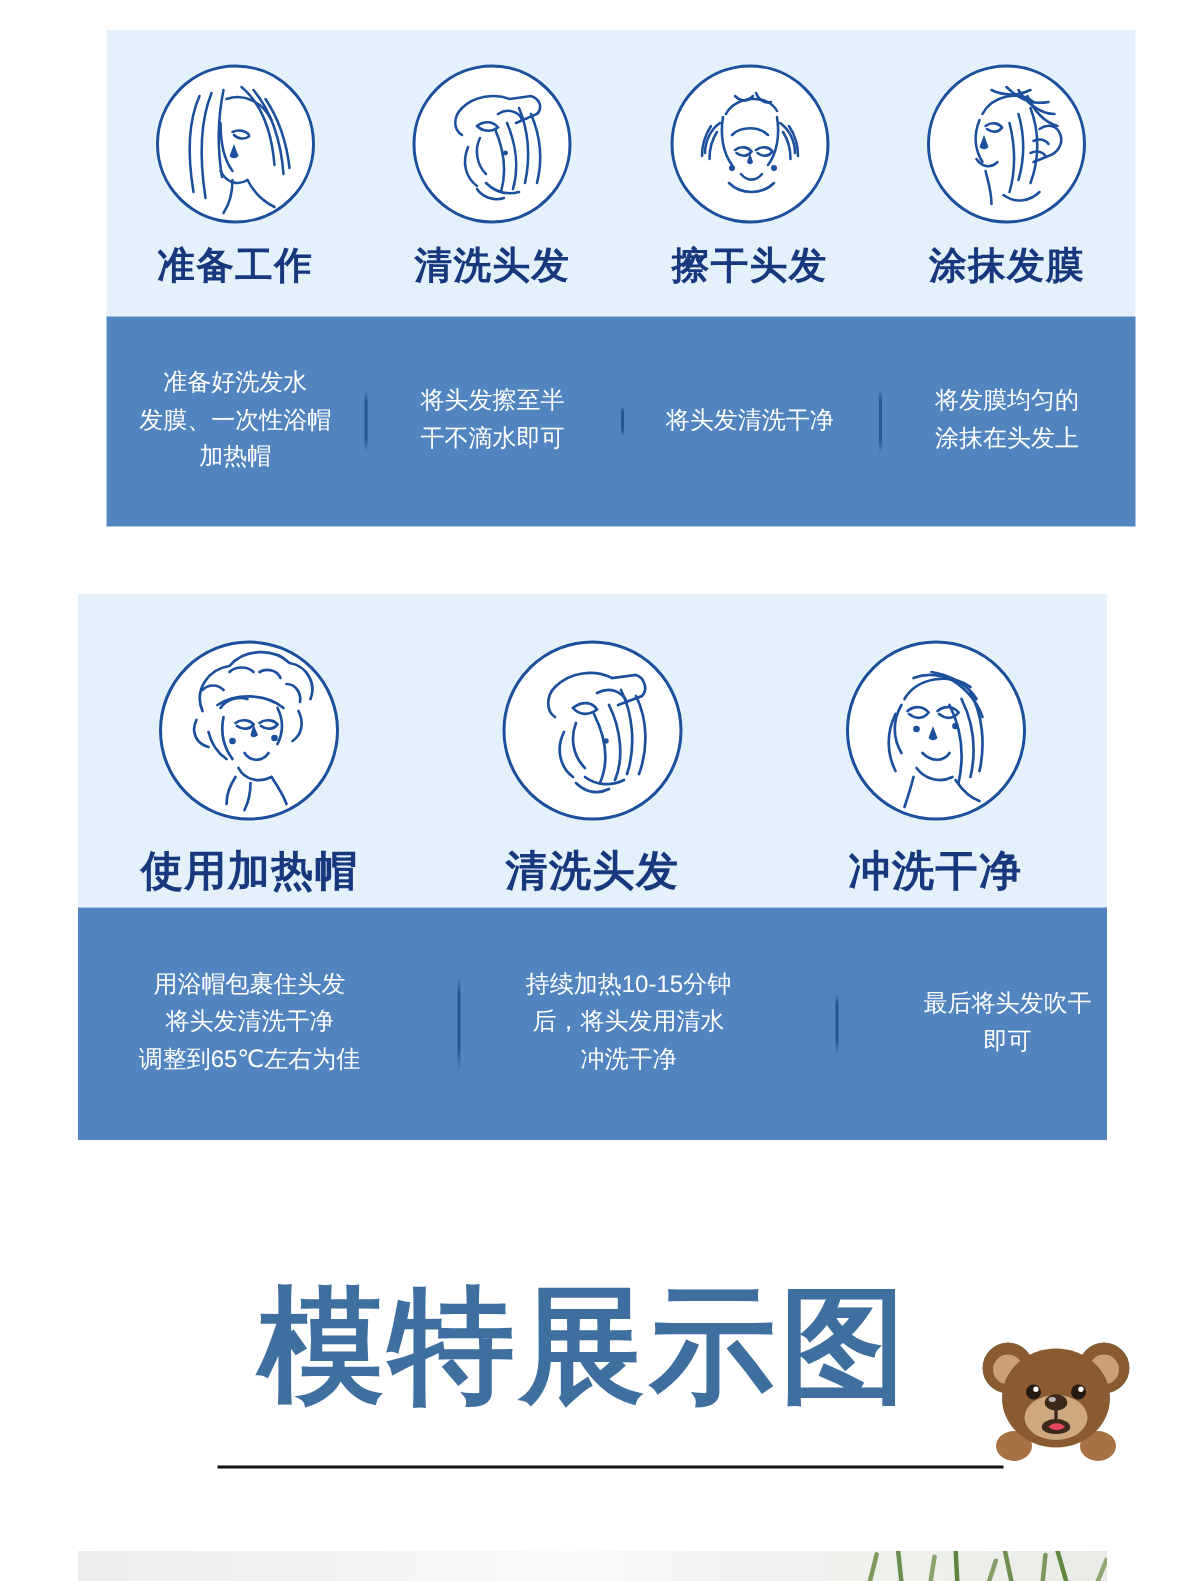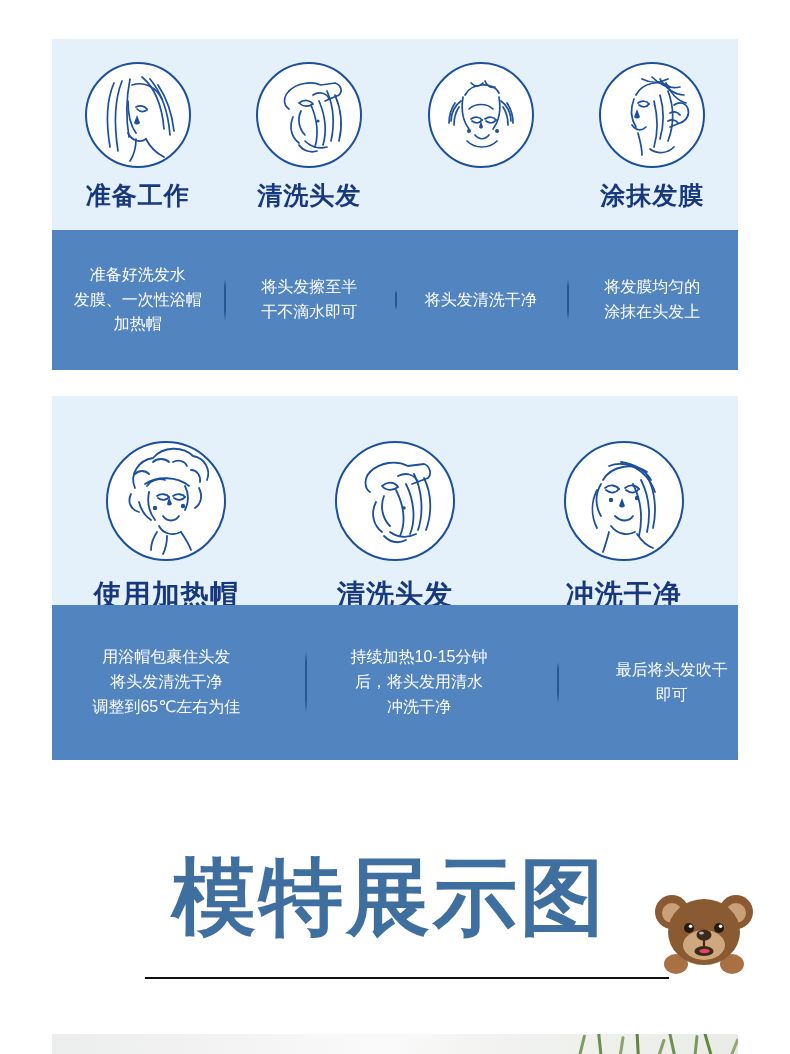--- a/index.html
+++ b/index.html
@@ -78,29 +78,29 @@
   }
   .desc-text {
     color: #ffffff;
     text-align: center;
     line-height: 1.55;
     font-weight: 400;
   }
   .desc-text .ln { display: block; }
 
   
-  #section-1 { top: 39px; }
+  #section-1 { top: 20px; margin-left: 19px; }
   #section-1 .icons-panel { height: 191px; padding-top: 22px; }
   #section-1 .icon-label { font-size: 25px; margin-top: 10px; }
   #section-1 .desc-band { height: 140px; }
   #section-1 .desc-text { font-size: 16px; }
 
   
   #section-2 { top: 396px; }
-  #section-2 .icons-panel { height: 209px; padding-top: 44px; }
+  #section-2 .icons-panel { height: 209px; padding-top: 30px; }
   #section-2 .icon-label { font-size: 28px; margin-top: 14px; }
   #section-2 .desc-band { height: 155px; gap: 24px; }
   #section-2 .desc-text { font-size: 16px; }
   #section-2 .icon-cell { flex: 0 0 33.3333%; }
   #section-2 .desc-cell { flex: 0 0 33.3333%; }
 
   
   .heading-block {
     position: absolute;
     left: 12px;
@@ -238,20 +238,21 @@
             <path d="M58 58 c4 -3 9 -2 11 1"></path>
             <path d="M59 60 c4 3 8 2 10 -1"></path>
             <path d="M52 66 l2 -6 2 6 c-1 2 -3 2 -4 0 z" fill="#1c4f9c" stroke="none"></path>
             <path d="M48 74 C52 79 58 79 62 74"></path>
             <circle cx="42" cy="70" r="2" fill="#1c4f9c" stroke="none"></circle>
             <circle cx="70" cy="70" r="2" fill="#1c4f9c" stroke="none"></circle>
             <path d="M40 80 C48 88 62 88 70 80"></path>
           </g>
         </svg>
       </span>
+      <span class="icon-label">擦干头发</span>
     </div>
 
     <div class="icon-cell">
       <span class="circle-wrap">
         <svg width="108" height="108" viewBox="0 0 108 108">
           <circle cx="54" cy="54" r="52" fill="#ffffff" stroke="#1c4f9c" stroke-width="2"></circle>
           <g fill="none" stroke="#1c4f9c" stroke-width="1.7" stroke-linecap="round">
             <path d="M38 34 C44 22 62 18 72 26"></path>
             <path d="M44 18 C52 22 62 22 70 18"></path>
             <path d="M54 16 C62 24 72 28 82 26"></path>

